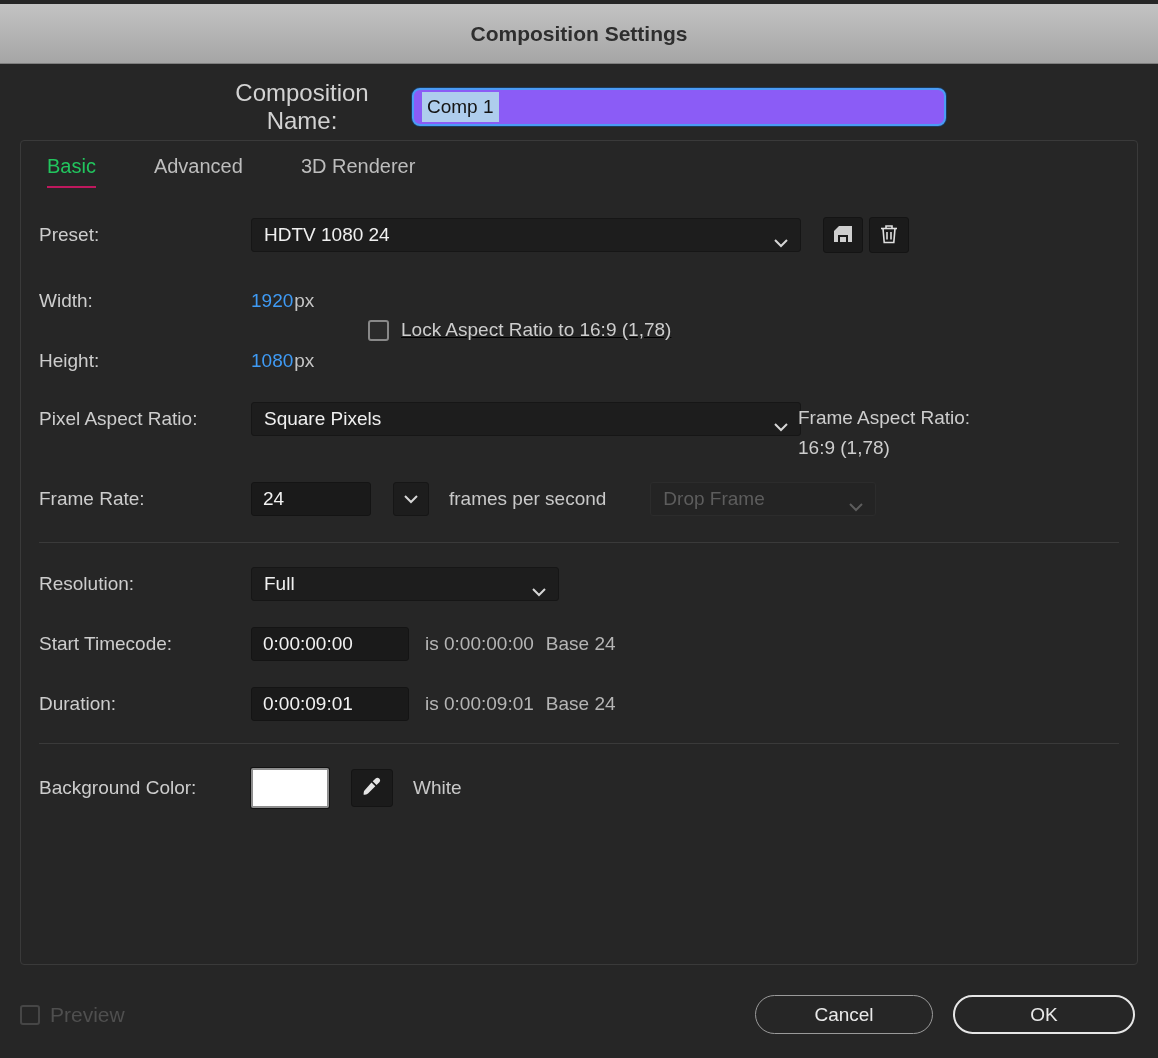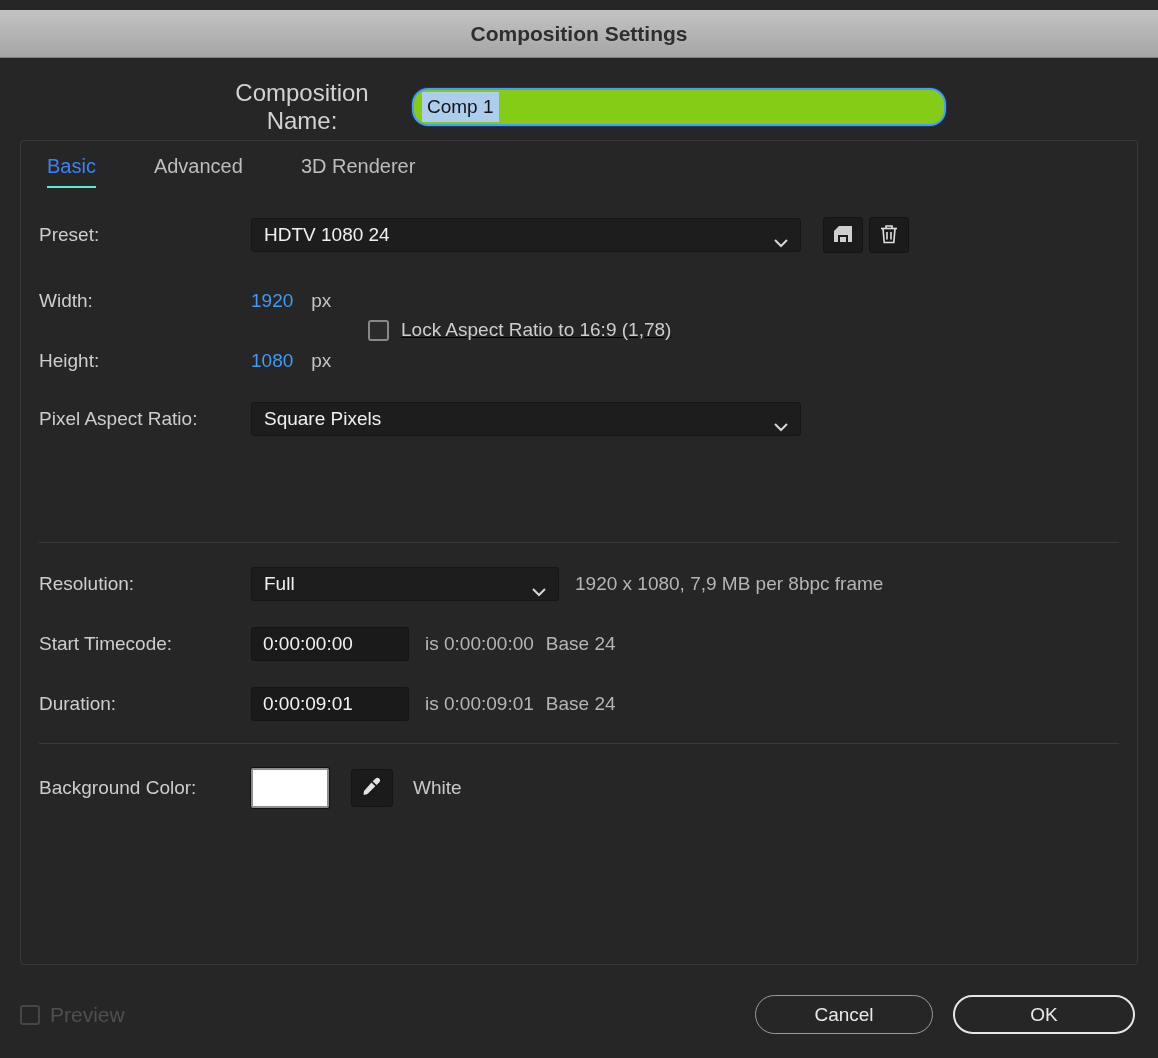--- a/index.html
+++ b/index.html
@@ -4,48 +4,48 @@
 <style>
   * { box-sizing: border-box; }
   html,body { margin:0; padding:0; }
   body {
     width:1158px; height:1058px; position:relative; overflow:hidden;
     background:#262626; font-family:"Liberation Sans", sans-serif;
     -webkit-font-smoothing:antialiased;
   }
   
   .titlebar {
-    position:absolute; top:10px; left:0; width:100%; height:48px;
+    position:absolute; top:4px; left:0; width:100%; height:60px;
     background:linear-gradient(#c3c3c3,#a5a5a5);
     border-bottom:1px solid #7e7e7e;
     display:flex; align-items:center; justify-content:center;
     font-size:21px; font-weight:bold; color:#2e2e2e;
   }
   
   .name-row { position:absolute; top:79px; left:202px; display:flex; align-items:center; }
   .name-row .field-label { width:200px; text-align:center; margin-right:10px; font-size:24px; color:#d2d2d2; }
   .name-input {
-    width:534px; height:38px; background:#84cc16; border:2px solid #4b9cf5; border-radius:16px;
+    width:534px; height:38px; background:#8b5cf6; border:2px solid #4b9cf5; border-radius:8px;
     box-shadow:0 0 0 1px #1b3a5c; display:flex; align-items:center; padding-left:8px;
     font-size:19px; color:#141414;
   }
   .name-input .sel { background:#aecdED; padding:4px 5px; }
   
   .panel {
     position:absolute; left:20px; top:140px; width:1118px; height:825px;
     border:1px solid #3a3a3a; border-radius:4px; background:#262626;
   }
   .tabs { position:absolute; top:14px; left:26px; display:flex; gap:58px; }
   .tab { font-size:20px; color:#bdbdbd; padding-bottom:8px; cursor:default; }
-  .tab.active { color:#3b82f6; border-bottom:2px solid #5eead4; }
+  .tab.active { color:#22c55e; border-bottom:2px solid #be185d; }
   
   .row { position:absolute; left:18px; right:18px; height:36px; display:flex; align-items:center; }
   .lbl { width:200px; min-width:200px; text-align:left; margin-right:12px; font-size:19px; color:#cdcdcd; }
   .val-blue { color:#3f9bf5; font-size:19px; }
-  .unit { color:#c4c4c4; font-size:19px; margin-left:18px; }
+  .unit { color:#c4c4c4; font-size:19px; margin-left:1px; }
   .dropdown {
     position:relative; height:34px; background:#1d1d1d; border:1px solid #161616; border-radius:3px;
     display:flex; align-items:center; padding:0 38px 0 12px; color:#f0f0f0; font-size:19px; cursor:default;
   }
   .dropdown .chev { position:absolute; right:12px; top:12px; }
   .dd-wide { width:550px; }
   .textinput {
     height:34px; background:#1a1a1a; border:1px solid #141414; border-radius:3px;
     display:flex; align-items:center; padding-left:11px; color:#f2f2f2; font-size:19px;
   }
@@ -161,35 +161,60 @@
     <div class="dropdown dd-wide">
       <span>Square Pixels</span>
       <span class="chev">
         <svg width="14" height="9" viewBox="0 0 14 9">
             <path d="M1 1l6 6 6-6" stroke="#d6d6d6" stroke-width="2" fill="none"></path>
           </svg>
       </span>
     </div>
   </div>
 
-
+  <div class="far-block">
+    <div>Frame Aspect Ratio:</div>
+    <div>16:9 (1,78)</div>
+  </div>
+
+  <div class="row" style="top:340px">
+    <div class="lbl">Frame Rate:</div>
+    <div class="textinput" style="width:120px">
+      <span>24</span>
+    </div>
+    <button class="chevbtn">
+      <span>
+        <svg width="14" height="9" viewBox="0 0 14 9">
+            <path d="M1 1l6 6 6-6" stroke="#d6d6d6" stroke-width="2" fill="none"></path>
+          </svg>
+      </span>
+    </button>
+    <span class="inline-txt">frames per second</span>
+    <div class="dropdown dd-disabled">
+      <span>Drop Frame</span>
+      <span class="chev">
+        <svg width="14" height="9" viewBox="0 0 14 9">
+            <path d="M1 1l6 6 6-6" stroke="#5d5d5d" stroke-width="2" fill="none"></path>
+          </svg>
+      </span>
+    </div>
+  </div>
 
   <div class="divider" style="top:401px"></div>
 
   <div class="row" style="top:425px">
     <div class="lbl">Resolution:</div>
     <div class="dropdown" style="width:308px">
       <span>Full</span>
       <span class="chev">
         <svg width="14" height="9" viewBox="0 0 14 9">
             <path d="M1 1l6 6 6-6" stroke="#d6d6d6" stroke-width="2" fill="none"></path>
           </svg>
       </span>
     </div>
-    <span class="info-txt">1920 x 1080, 7,9 MB per 8bpc frame</span>
   </div>
 
   <div class="row" style="top:485px">
     <div class="lbl">Start Timecode:</div>
     <div class="textinput" style="width:158px">
       <span>0:00:00:00</span>
     </div>
     <span class="info-txt">is 0:00:00:00</span>
     <span class="info-txt info-gap">Base 24</span>
   </div>

